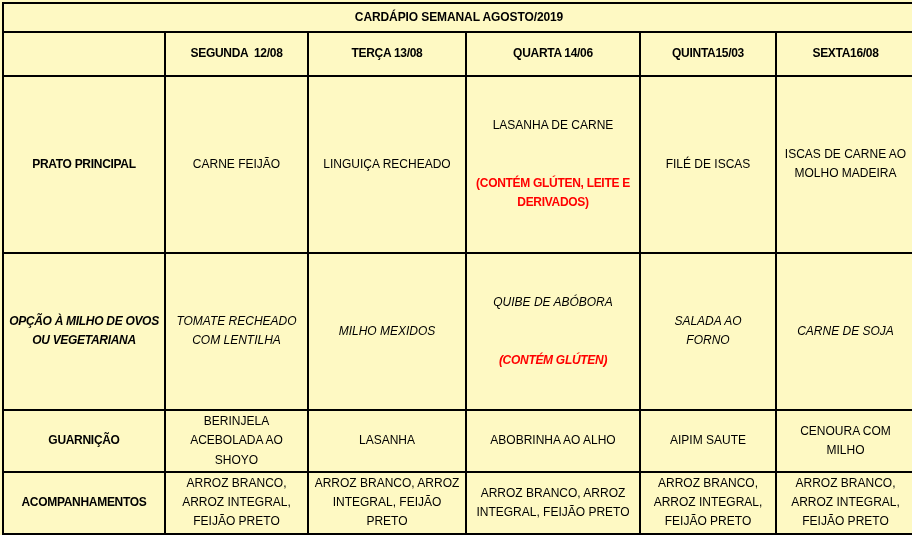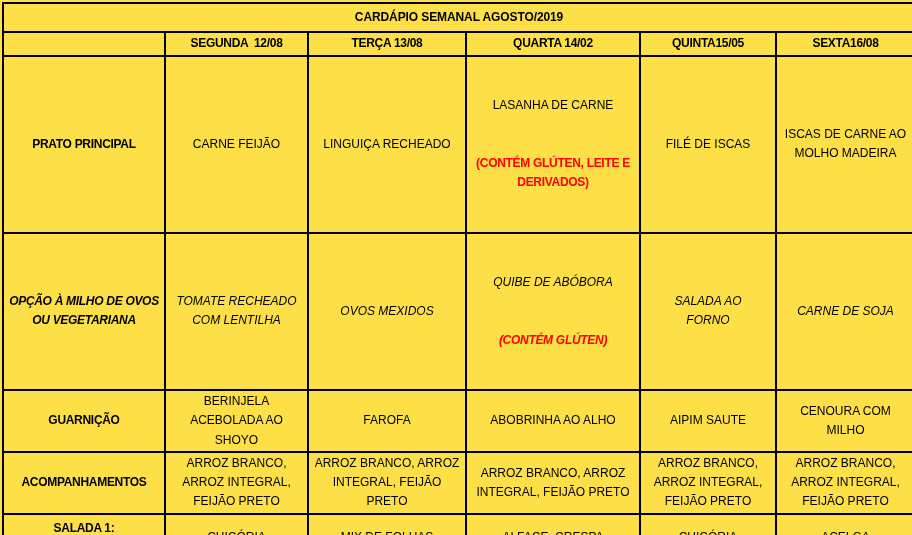--- a/index.html
+++ b/index.html
@@ -5,21 +5,21 @@
   html, body {
     margin: 0;
     padding: 0;
     background: #ffffff;
   }
   .sheet {
     position: relative;
     width: 912px;
     height: 535px;
     overflow: hidden;
-    background: #fde047;
+    background: #fef9c3;
     font-family: "Liberation Sans", sans-serif;
     color: #000000;
     box-sizing: border-box;
     padding: 2px 0 0 2px;
   }
   table.menu {
     border-collapse: collapse;
     table-layout: fixed;
     width: 908px;
   }
@@ -42,21 +42,21 @@
   td.head-cell, td.lbl-cell {
     font-weight: bold;
     letter-spacing: -0.3px;
   }
   .allergen {
     color: #FF0000;
     font-weight: bold;
     letter-spacing: -0.3px;
   }
   tr.r-title  td { height: 29px; }
-  tr.r-head   td { height: 24px; }
+  tr.r-head   td { height: 44px; }
   tr.r-prato  td { height: 70px; }
   tr.r-opcao  td { height: 48px; font-style: italic; }
   tr.r-guarn  td { height: 61px; }
   tr.r-acomp  td { height: 62px; }
   tr.r-sal1   td { height: 48px; }
 </style>
 </head>
 <body>
 
 <div class="sheet">
@@ -72,22 +72,22 @@
 
     <tbody>
         <tr class="r-title">
       <td colspan="6" class="title-cell">CARDÁPIO SEMANAL AGOSTO/2019</td>
     </tr>
 
     <tr class="r-head">
       <td class="lbl-cell"></td>
       <td class="head-cell">SEGUNDA  12/08</td>
       <td class="head-cell">TERÇA 13/08</td>
-      <td class="head-cell">QUARTA 14/02</td>
-      <td class="head-cell">QUINTA15/05</td>
+      <td class="head-cell">QUARTA 14/06</td>
+      <td class="head-cell">QUINTA15/03</td>
       <td class="head-cell">SEXTA16/08</td>
     </tr>
 
     <tr class="r-prato">
       <td class="lbl-cell">PRATO PRINCIPAL</td>
       <td>CARNE FEIJÃO</td>
       <td>LINGUIÇA RECHEADO</td>
       <td>
         <div>LASANHA DE CARNE</div>
         <div class="allergen">(CONTÉM GLÚTEN, LEITE E
@@ -96,36 +96,36 @@
       <td>FILÉ DE ISCAS</td>
       <td>ISCAS DE CARNE AO
 MOLHO MADEIRA</td>
     </tr>
 
     <tr class="r-opcao">
       <td class="lbl-cell">OPÇÃO À MILHO DE OVOS
 OU VEGETARIANA</td>
       <td>TOMATE RECHEADO
 COM LENTILHA</td>
-      <td>OVOS MEXIDOS</td>
+      <td>MILHO MEXIDOS</td>
       <td>
         <div>QUIBE DE ABÓBORA</div>
         <div class="allergen">(CONTÉM GLÚTEN)</div>
       </td>
       <td>SALADA AO
 FORNO</td>
       <td>CARNE DE SOJA</td>
     </tr>
 
     <tr class="r-guarn">
       <td class="lbl-cell">GUARNIÇÃO</td>
       <td>BERINJELA
 ACEBOLADA AO
 SHOYO</td>
-      <td>FAROFA</td>
+      <td>LASANHA</td>
       <td>ABOBRINHA AO ALHO</td>
       <td>AIPIM SAUTE</td>
       <td>CENOURA COM
 MILHO</td>
     </tr>
 
     <tr class="r-acomp">
       <td class="lbl-cell">ACOMPANHAMENTOS</td>
       <td>ARROZ BRANCO,
 ARROZ INTEGRAL,

